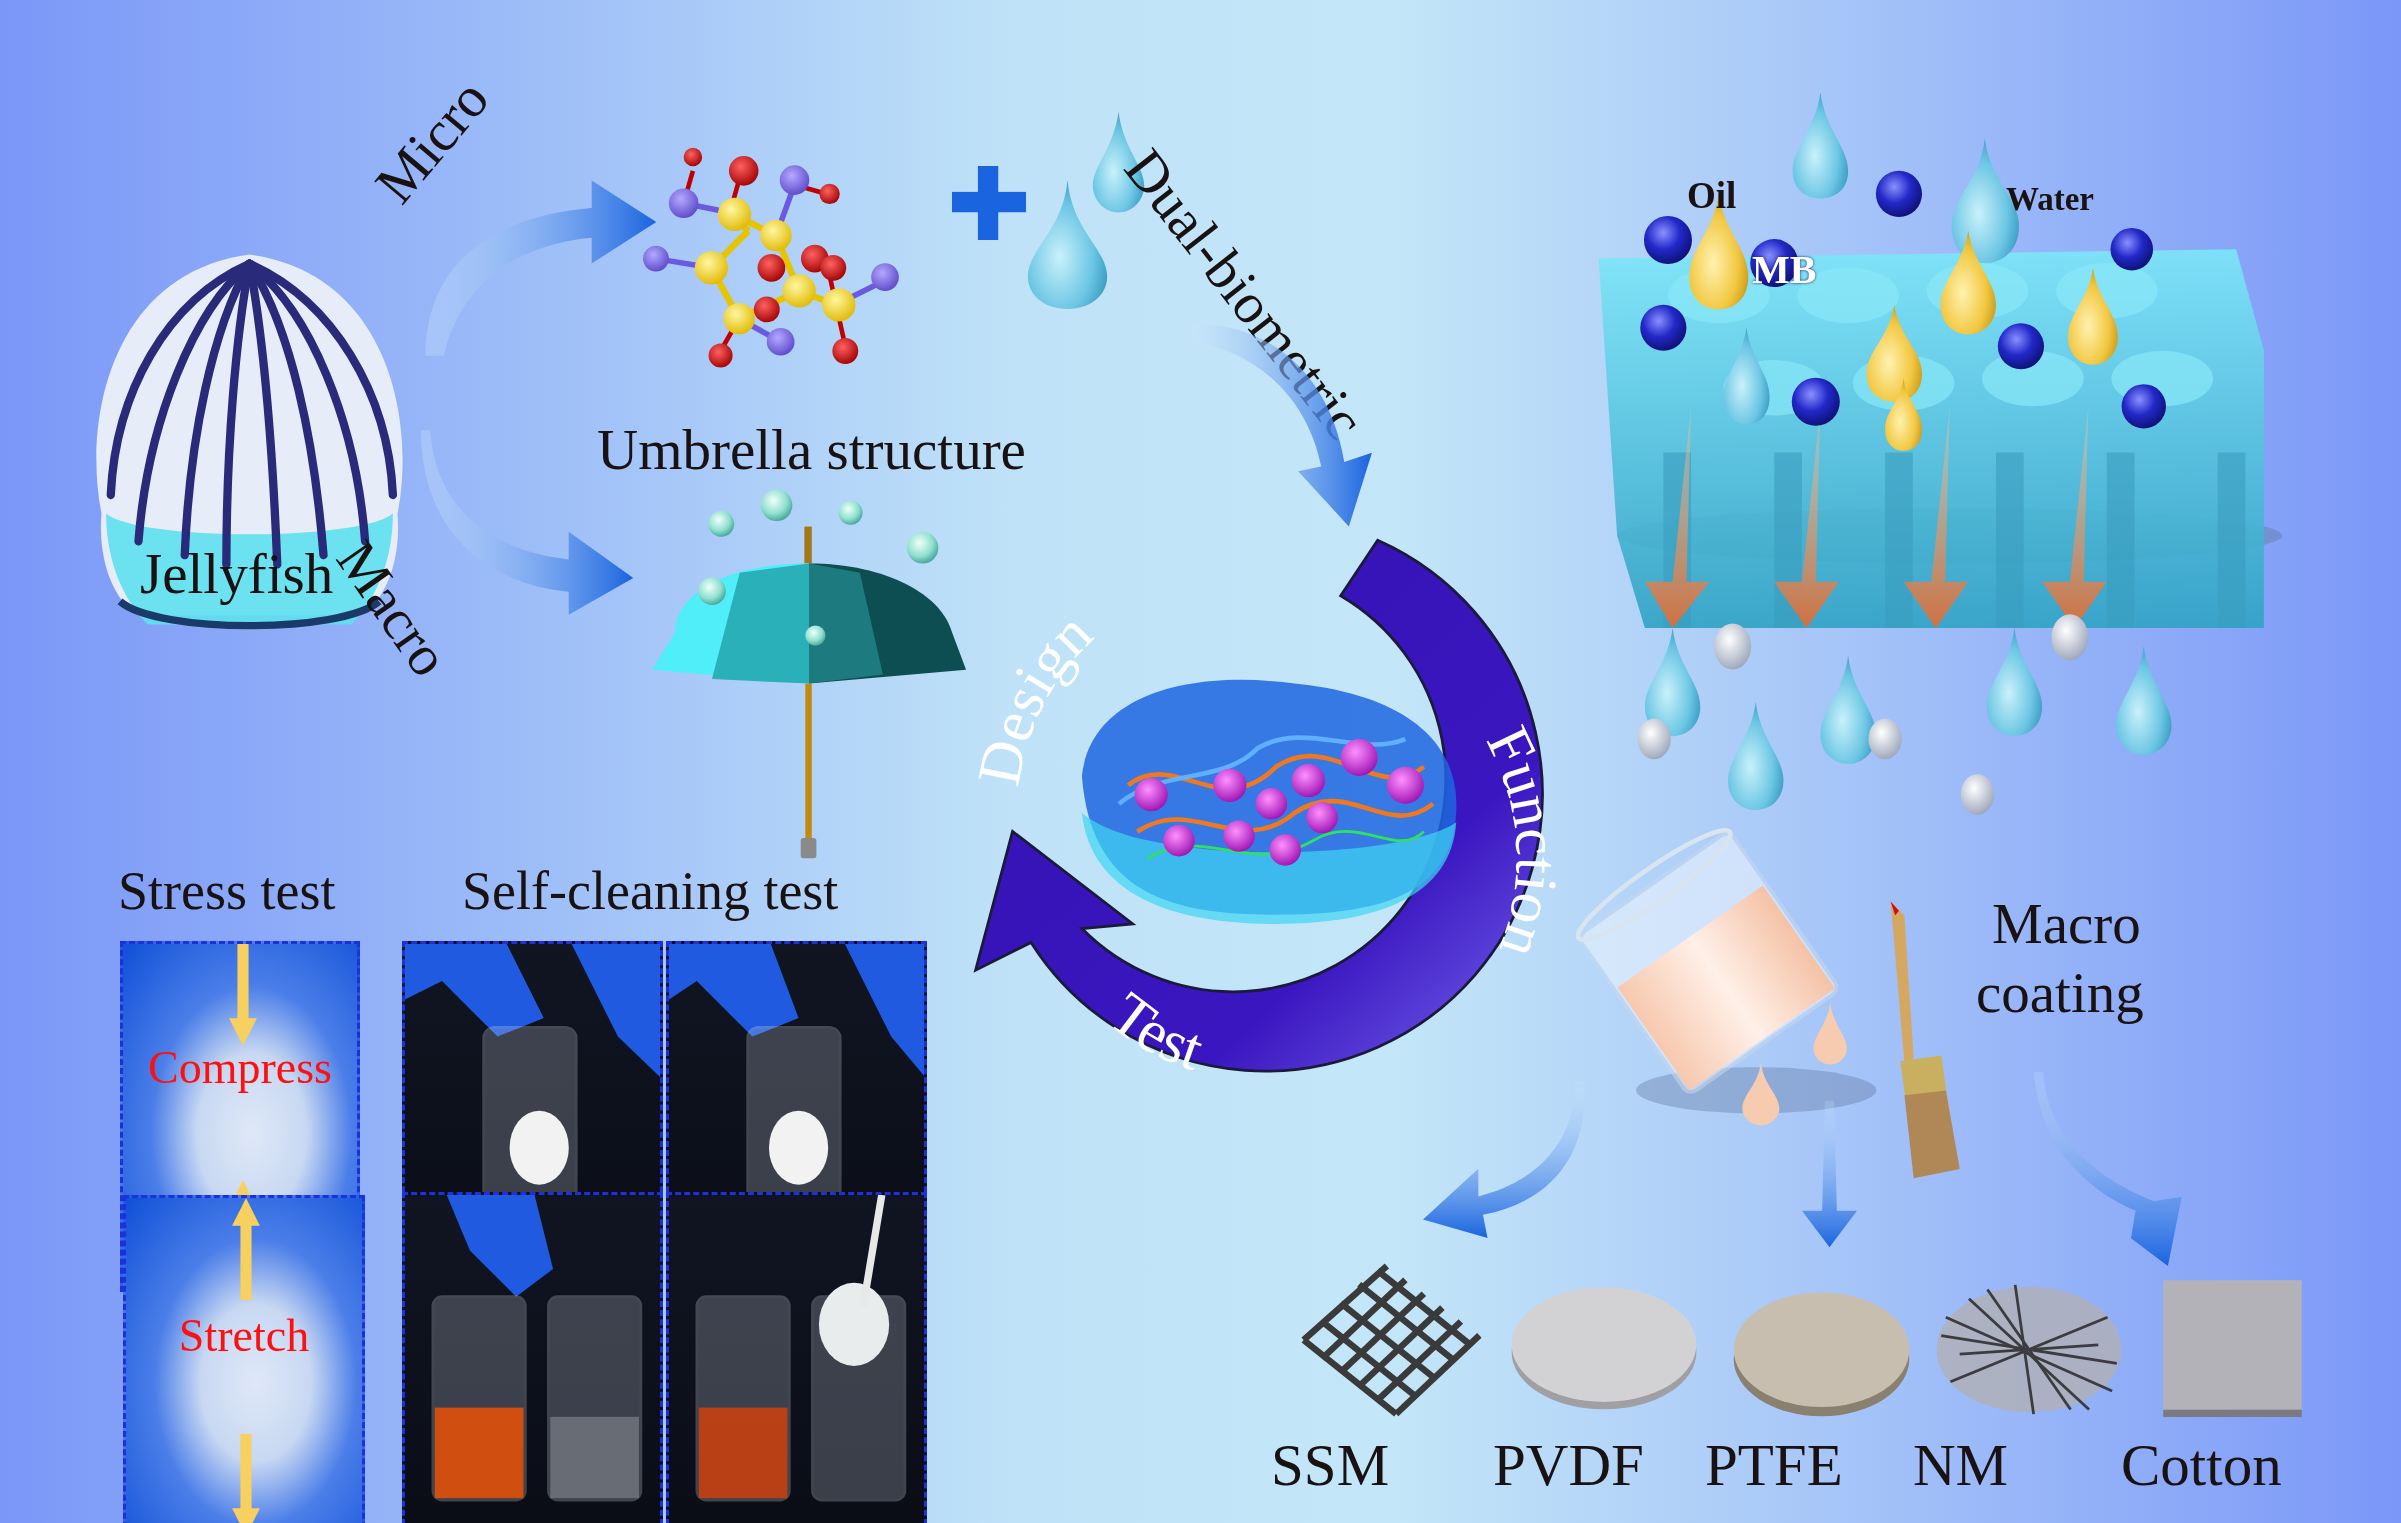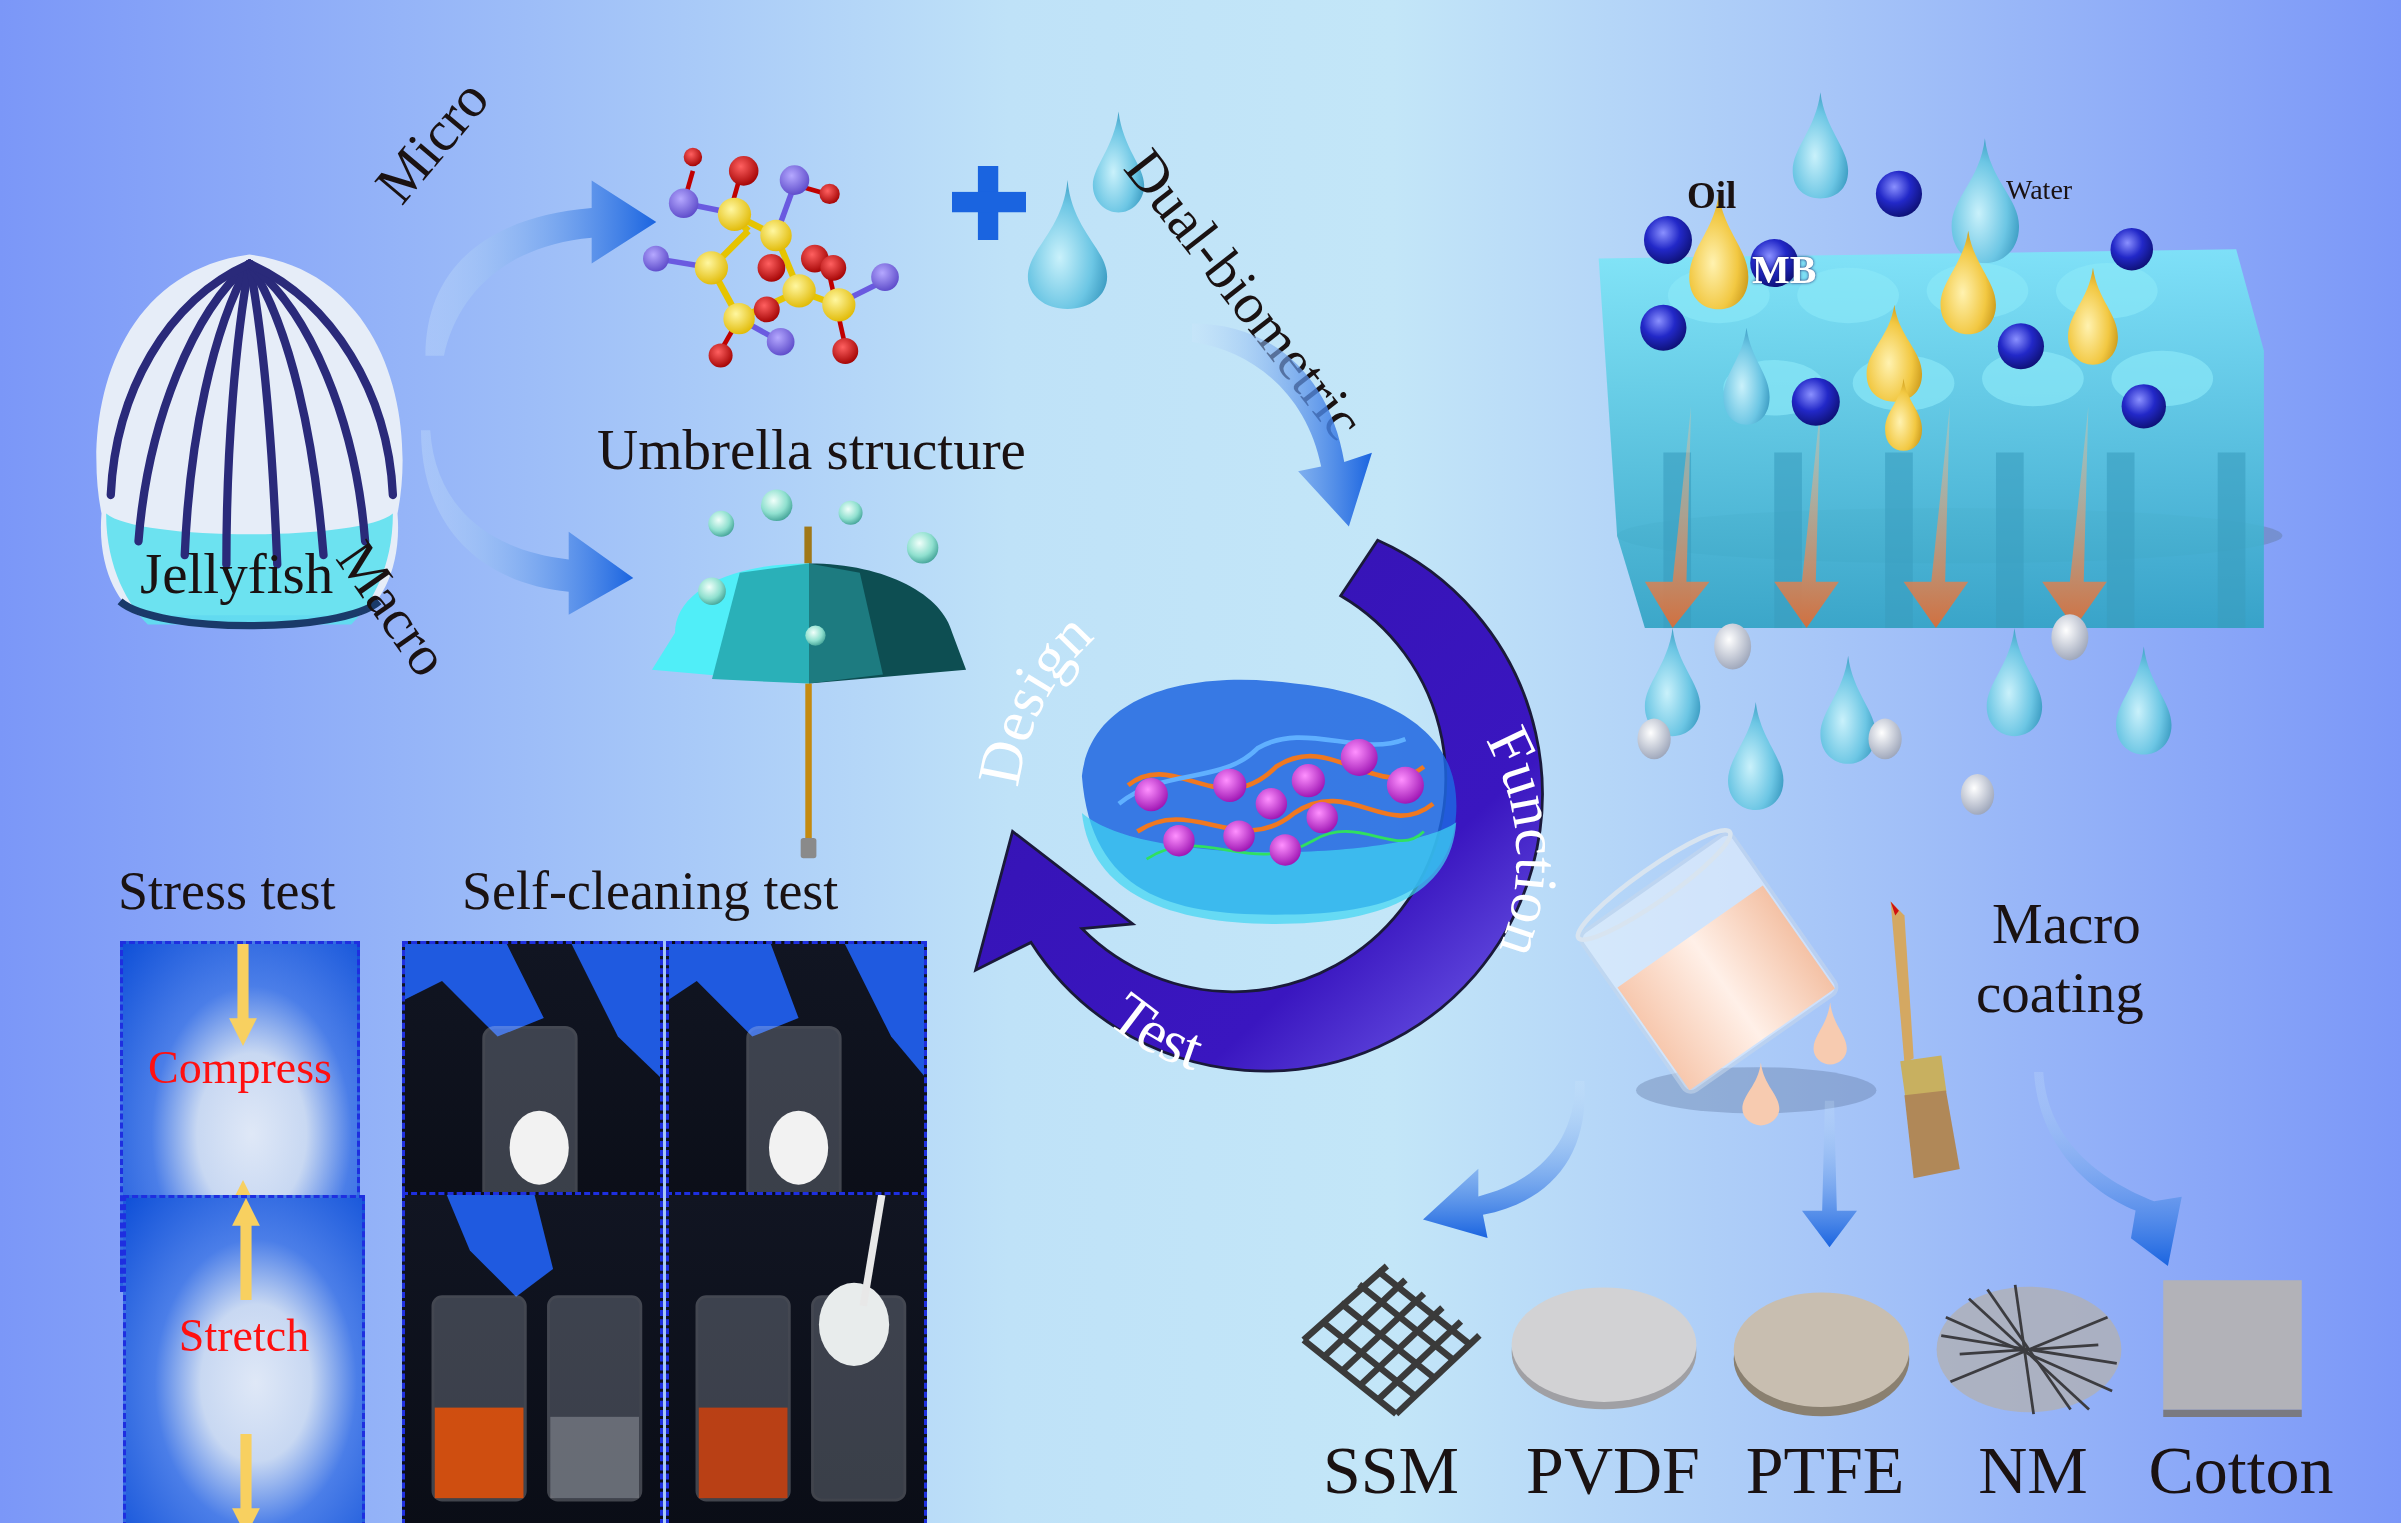--- a/index.html
+++ b/index.html
@@ -8,21 +8,21 @@
     background:linear-gradient(90deg,#7b97f8 0%,#9dbdf8 22%,#bfe2f8 42%,#c3e6f8 58%,#a7c6f8 76%,#7b97f8 100%);}
   .lbl{position:absolute;color:#1a1212;white-space:nowrap;line-height:1;}
   .lbl.big{font-size:57px;}
   .lbl.mid{font-size:54px;}
   svg{position:absolute;overflow:visible;}
   .panel{position:absolute;border:3.7px dashed #1e2fe0;box-sizing:border-box;overflow:hidden;}
   .blue-photo{background:radial-gradient(ellipse at 55% 55%,#dfe8f7 0%,#c8d8f2 30%,#4b7ee8 55%,#0f50d8 100%);}
   .dark-photo{background:linear-gradient(180deg,#111522 0%,#0a0d16 100%);}
   .red-text{position:absolute;color:#ff1010;font-size:46px;left:0;right:0;text-align:center;}
   .ring-text{fill:#ffffff;font-family:"Liberation Serif",serif;font-size:66px;}
-  .mat-label{position:absolute;font-size:68px;color:#1a1212;text-align:center;width:240px;}
+  .mat-label{position:absolute;font-size:59px;color:#1a1212;text-align:left;width:240px;}
 </style>
 </head>
 <body>
 
 <div id="canvas">
 
   <svg width="0" height="0" style="position:absolute">
     <defs>
       <linearGradient id="arrowGrad" x1="0" y1="0" x2="1" y2="0">
         <stop offset="0" stop-color="#cfe7fb" stop-opacity="0.3"></stop>
@@ -348,21 +348,21 @@
     <path d="M520,620 C525,660 550,680 550,705 C550,725 536,737 520,737 C504,737 490,725 490,705 C490,680 515,660 520,620 Z" fill="url(#waterGrad)"></path>
     <path d="M660,640 C665,680 690,700 690,725 C690,745 676,757 660,757 C644,757 630,745 630,725 C630,700 655,680 660,640 Z" fill="url(#waterGrad)"></path>
     <path d="M240,700 C245,740 270,760 270,785 C270,805 256,817 240,817 C224,817 210,805 210,785 C210,760 235,740 240,700 Z" fill="url(#waterGrad)"></path>
     <ellipse cx="215" cy="640" rx="20" ry="25" fill="url(#whiteGrad)"></ellipse>
     <ellipse cx="580" cy="630" rx="20" ry="25" fill="url(#whiteGrad)"></ellipse>
     <ellipse cx="130" cy="740" rx="18" ry="22" fill="url(#whiteGrad)"></ellipse>
     <ellipse cx="380" cy="740" rx="18" ry="22" fill="url(#whiteGrad)"></ellipse>
     <ellipse cx="480" cy="800" rx="18" ry="22" fill="url(#whiteGrad)"></ellipse>
   </svg>
   <div class="lbl" style="left:1687px;top:177px;font-size:37px;font-weight:bold">Oil</div>
-  <div class="lbl" style="left:2006px;top:176px;font-size:28px;font-weight:normal">Water</div>
+  <div class="lbl" style="left:2006px;top:183px;font-size:33px;font-weight:bold">Water</div>
   <div class="lbl" style="left:1752px;top:250px;font-size:40px;font-weight:bold;color:#ffffff;text-shadow:0 0 2.8px #1a1a60">MB</div>
 
   <svg style="left:1562px;top:813px" width="333" height="305" viewBox="0 0 360 330">
     <ellipse cx="210" cy="300" rx="130" ry="25" fill="#5a6f9a" opacity="0.35"></ellipse>
     <g transform="rotate(-35 150 150)">
       <rect x="50" y="60" width="200" height="210" rx="10" fill="#eef6ff" opacity="0.55" stroke="#c8d8ec" stroke-width="4"></rect>
       <rect x="54" y="130" width="192" height="136" fill="url(#peachGrad)"></rect>
       <ellipse cx="150" cy="62" rx="100" ry="18" fill="none" stroke="#d8e4f0" stroke-width="5"></ellipse>
     </g>
     <path d="M215,270 C218,295 235,305 235,320 C235,330 225,338 215,338 C205,338 195,330 195,320 C195,305 212,295 215,270 Z" fill="#f7cbb0"></path>

